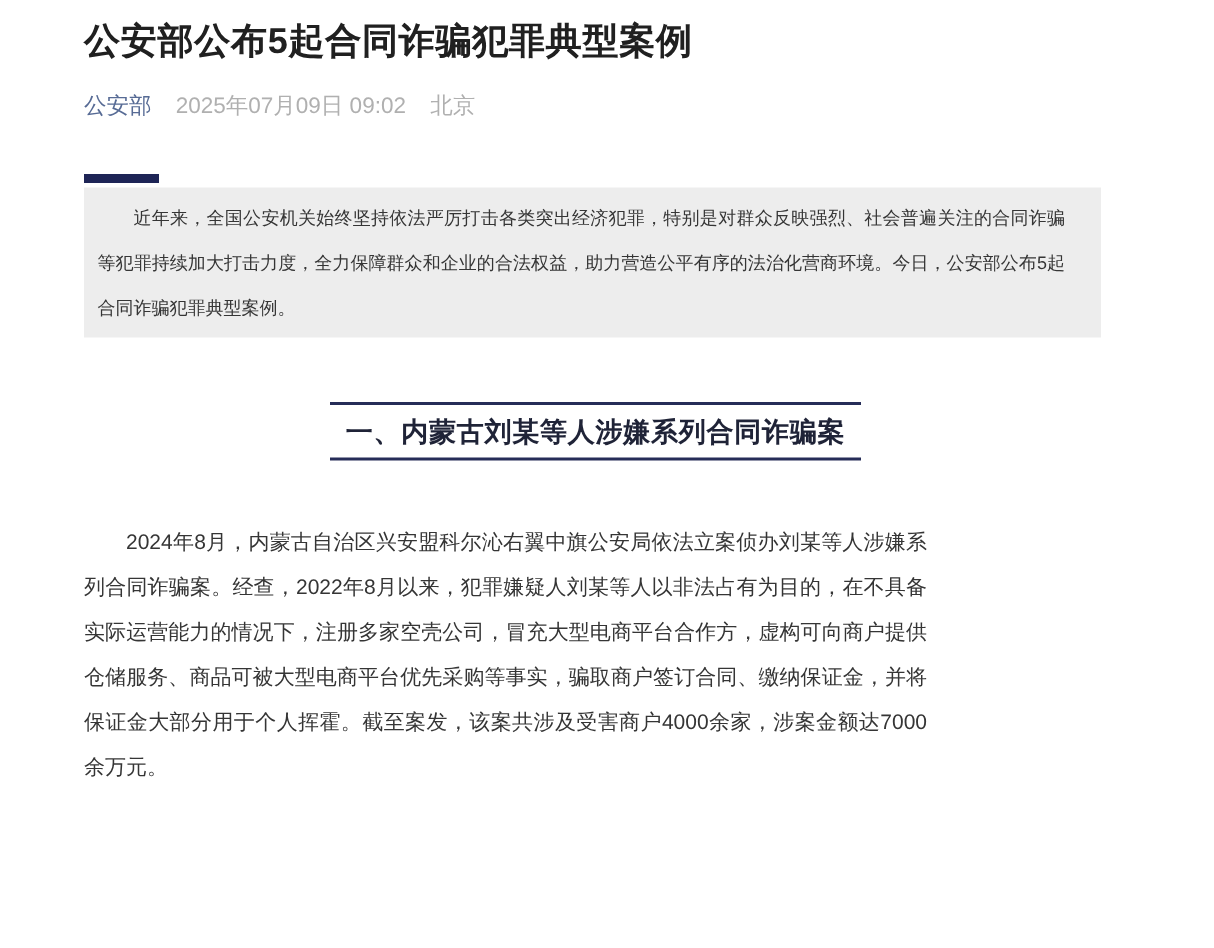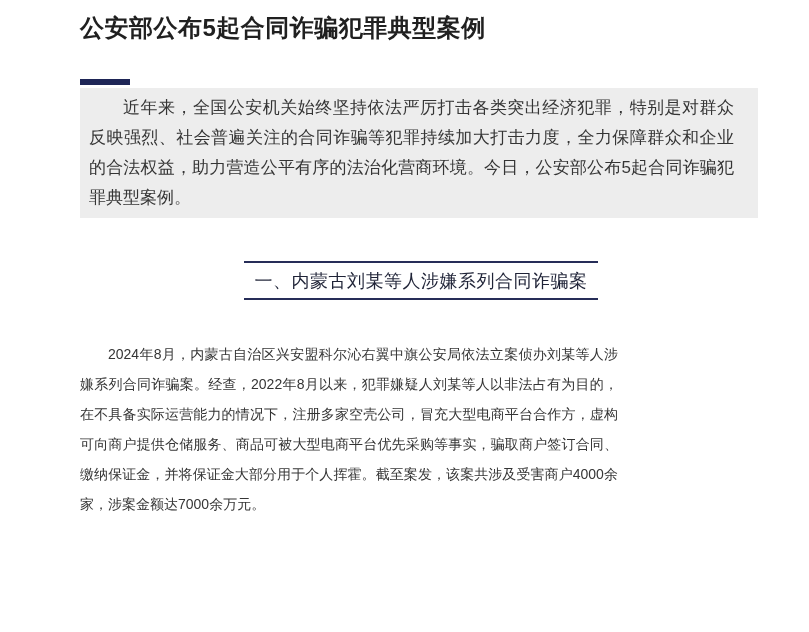--- a/index.html
+++ b/index.html
@@ -5,21 +5,21 @@
   html, body { margin: 0; padding: 0; }
   body {
     width: 809px; height: 632px;
     background: #ffffff;
     font-family: "Liberation Sans", "DejaVu Sans", sans-serif;
     overflow: hidden;
   }
   .page {
     box-sizing: border-box;
     width: 652px; height: 632px;
-    padding: 0 34px 0 80px;
+    padding: 0 34px 0 56px;
     background: #ffffff;
   }
   .article-title {
     margin: 0;
     padding-top: 12px;
     font-size: 24px;
     line-height: 32px;
     font-weight: 700;
     color: #202020;
     letter-spacing: 0.5px;
@@ -49,40 +49,40 @@
     background: #1e2556;
   }
   .lead-box {
     box-sizing: border-box;
     width: 678px;
     background: #ededed;
     padding: 5px 24px 5px 9px;
   }
   .lead-box p {
     margin: 0;
-    font-size: 17px;
+    font-size: 12px;
     line-height: 30px;
     color: #353535;
     text-indent: 2em;
     text-align: justify;
   }
   .section-header {
     box-sizing: border-box;
     margin-top: 43px;
     margin-left: 164px;
     width: 354px;
     border-top: 2px solid #262d58;
     border-bottom: 2px solid #262d58;
     padding: 6px 0 5px 0;
     text-align: center;
   }
   .section-header span {
     font-size: 18px;
     line-height: 24px;
-    font-weight: 400;
+    font-weight: 700;
     color: #1f2337;
     letter-spacing: 0.5px;
   }
   .body-p {
     margin: 0;
     font-size: 14px;
     line-height: 30px;
     color: #353535;
     text-indent: 2em;
     text-align: justify;
@@ -90,20 +90,25 @@
   .body-p.first { margin-top: 39px; }
   .body-p.second { margin-top: 31px; }
 </style>
 </head>
 <body>
 
 <div class="page">
 
   <h1 class="article-title">公安部公布5起合同诈骗犯罪典型案例</h1>
 
+  <div class="byline">
+    <span class="byline-source">公安部</span>
+    <span class="byline-datetime">2025年07月09日 09:02</span>
+    <span class="byline-location">北京</span>
+  </div>
 
   <div class="accent-bar"></div>
 
   <div class="lead-box">
     <p>近年来，全国公安机关始终坚持依法严厉打击各类突出经济犯罪，特别是对群众反映强烈、社会普遍关注的合同诈骗等犯罪持续加大打击力度，全力保障群众和企业的合法权益，助力营造公平有序的法治化营商环境。今日，公安部公布5起合同诈骗犯罪典型案例。</p>
   </div>
 
   <div class="section-header">
     <span>一、内蒙古刘某等人涉嫌系列合同诈骗案</span>
   </div>

